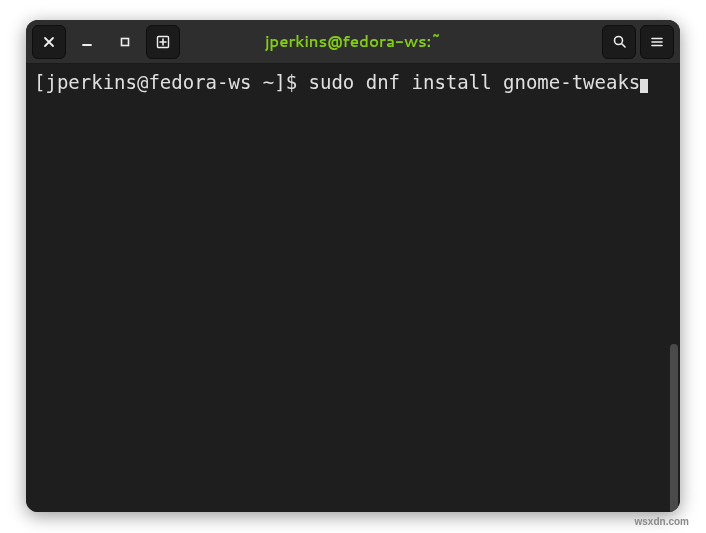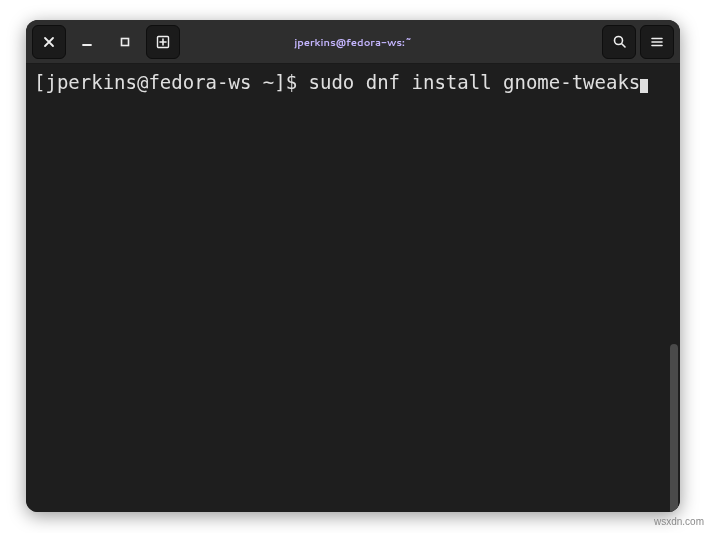--- a/index.html
+++ b/index.html
@@ -63,22 +63,22 @@
       background: #1b1b1b;
       border: 1px solid #0e0e0e;
     }
     .tb-btn svg {
       display: block;
     }
     .title {
       position: absolute;
       left: 50%;
       transform: translateX(-50%);
-      color: #c4b5fd;
-      font-size: 10px;
+      color: #84cc16;
+      font-size: 15px;
       font-weight: 600;
       text-align: right;
     }
     .terminal-body {
       flex: 1;
       background: #1e1e1e;
       padding: 6px 8px;
       font-family: "DejaVu Sans Mono", "Liberation Mono", monospace;
       font-size: 19px;
       color: #e0e0e0;
@@ -101,24 +101,25 @@
       right: 2px;
       top: 280px;
       width: 8px;
       height: 200px;
       background: #4a4a4a;
       border-radius: 4px;
     }
     .watermark {
       position: absolute;
       bottom: 6px;
-      right: 2px;
+      right: 17px;
       font-size: 10px;
       color: #8a8a8a;
       font-family: sans-serif;
+      font-weight: bold;
     }
   </style>
 </head>
 <body>
 
 <div class="window">
   <div class="titlebar">
     <div class="titlebar-left">
       <button class="tb-btn dark">
         <svg width="12" height="12" viewBox="0 0 12 12">

